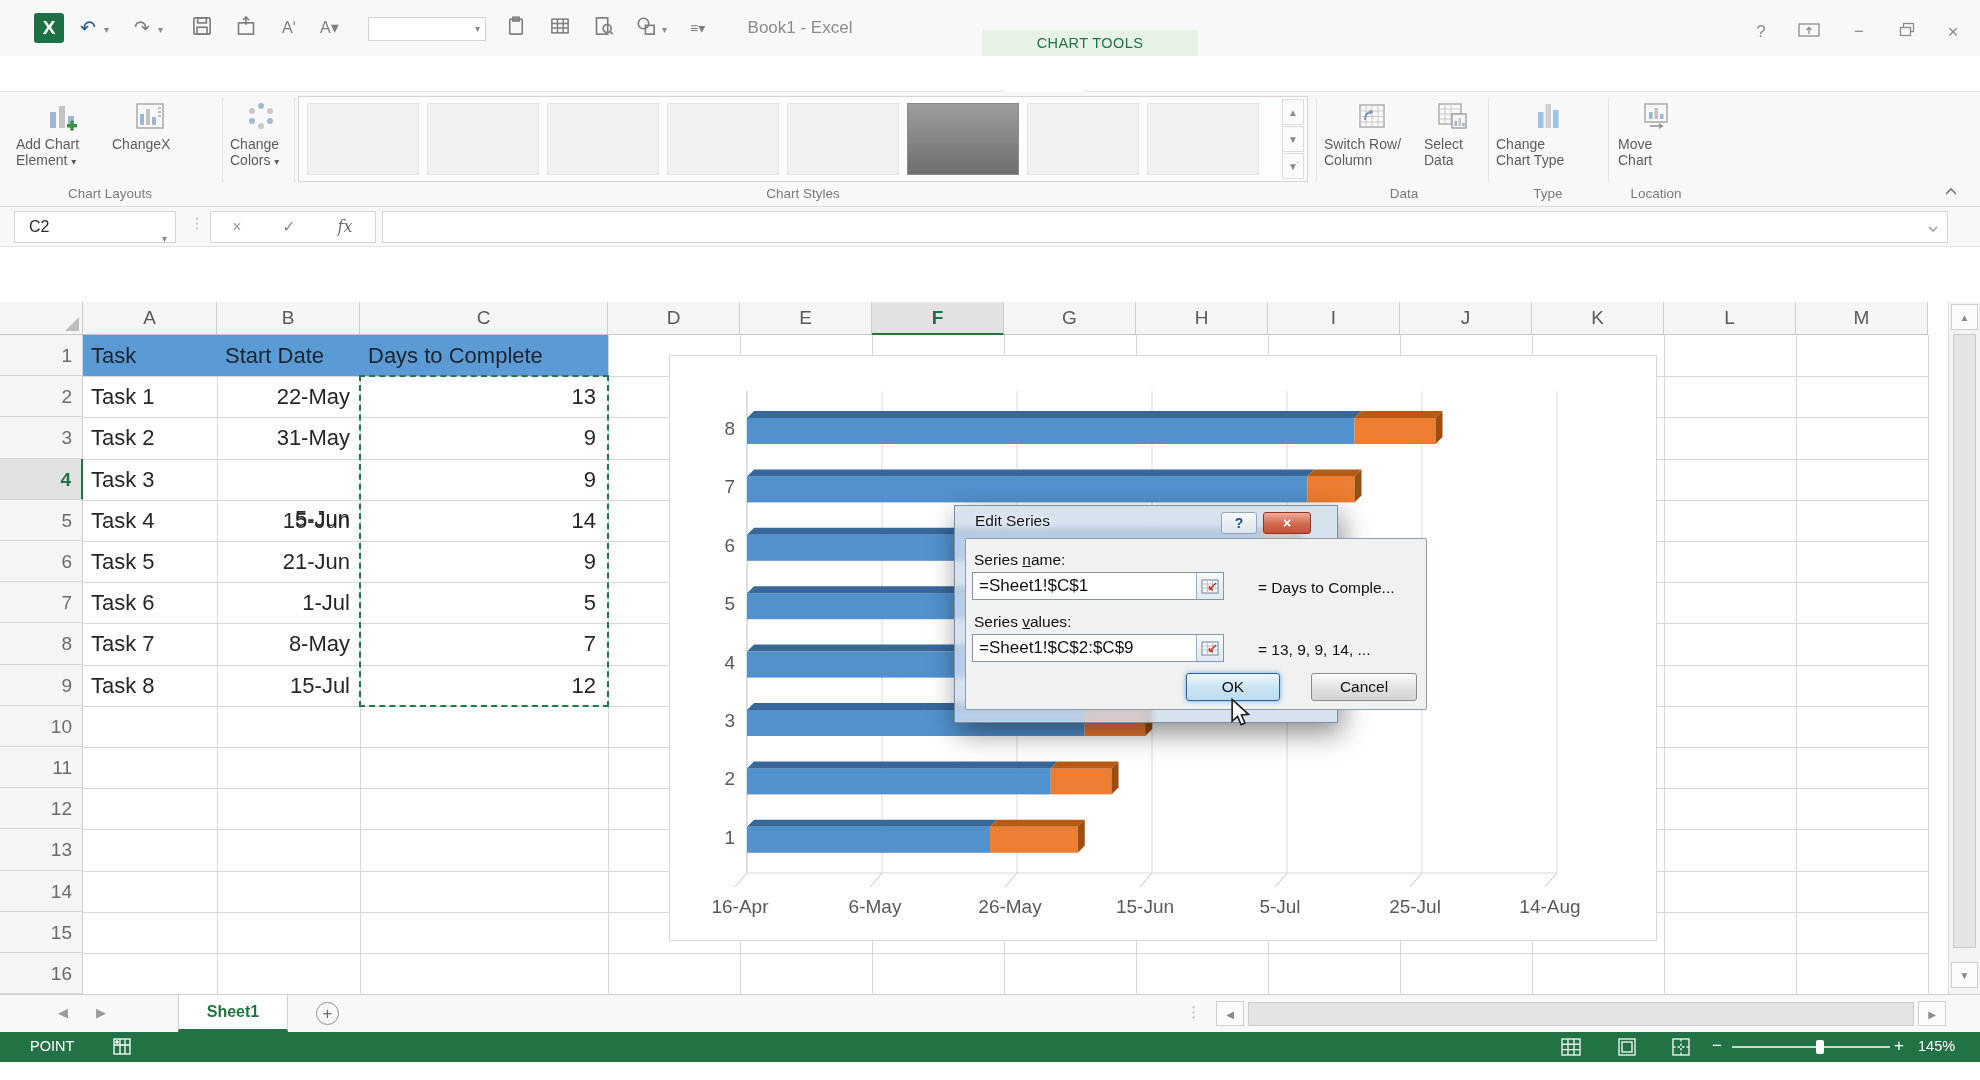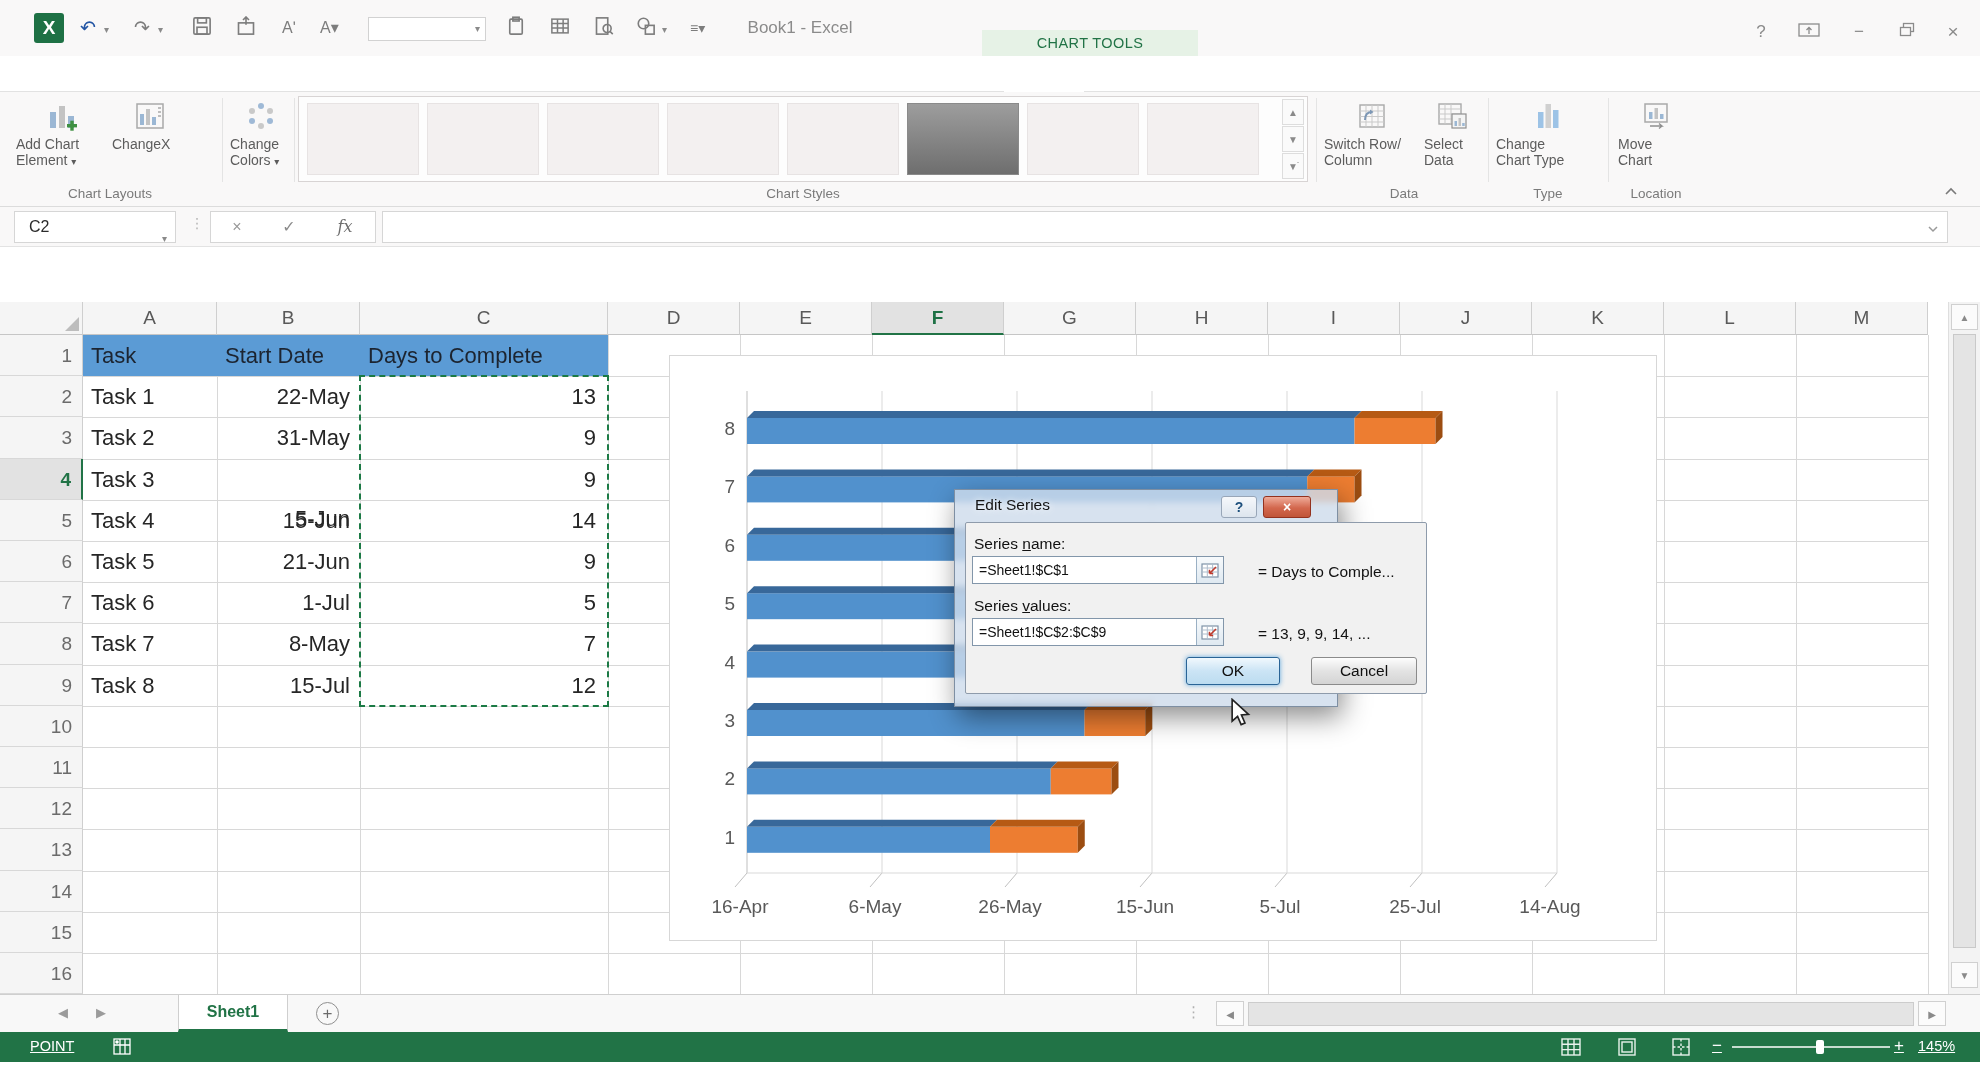--- a/index.html
+++ b/index.html
@@ -81,41 +81,41 @@
   .sheetbar { position:absolute; left:0; top:994px; width:1980px; height:38px; background:#f8f8f8; border-top:1px solid #cfcfcf; }
   .navarrow { position:absolute; top:10px; font-size:13px; color:#9b9b9b; }
   .sheettab { position:absolute; left:178px; top:0; width:110px; height:37px; background:#ffffff; border-left:1px solid #cfcfcf; border-right:1px solid #cfcfcf;
     border-bottom:3px solid #217346; color:#217346; font-weight:bold; font-size:16px; text-align:center; line-height:34px; }
   .addsheet { position:absolute; left:316px; top:7px; width:23px; height:23px; border:1px solid #8f8f8f; border-radius:50%;
     color:#6b6b6b; font-size:17px; text-align:center; line-height:21px; }
   .hthumb { position:absolute; top:7px; height:24px; background:#e4e4e4; border:1px solid #cccccc; }
 
   
   .statusbar { position:absolute; left:0; top:1032px; width:1980px; height:30px; background:#217346; color:#fff; }
-  .sb-text { position:absolute; top:6px; font-size:14.5px; color:#fff;text-decoration:underline; }
+  .sb-text { position:absolute; top:6px; font-size:14.5px; color:#fff; }
   .sb-ico { position:absolute; top:5px; }
   .zoomline { position:absolute; top:14px; height:2px; background:rgba(255,255,255,.75); }
   .zoomthumb { position:absolute; top:8px; width:8px; height:14px; background:#fff; border-radius:2px; }
 
   
-  .dialog { position:absolute; left:954px; top:489px; width:384px; height:218px; z-index:20;
+  .dialog { position:absolute; left:954px; top:505px; width:384px; height:218px; z-index:20;
     background:rgba(206,220,235,0.82); border:1px solid #7e8fa3; border-radius:0;
     box-shadow:4px 10px 26px rgba(0,0,0,0.45); backdrop-filter:blur(3px); }
   .dlg-title { position:absolute; left:0; top:0; right:0; height:32px; padding-left:20px; font-size:15.5px; color:#141414;
     line-height:30px; text-shadow:0 0 6px rgba(255,255,255,.95); }
   .dlg-help { position:absolute; right:80px; top:6px; width:36px; height:22px; background:linear-gradient(#f6f8fb,#dde5ee);
     border:1px solid #98a6b8; border-radius:3px; color:#1d4f7c; font-weight:bold; font-size:14px; text-align:center; line-height:20px; }
   .dlg-close { position:absolute; right:26px; top:6px; width:48px; height:22px;
     background:linear-gradient(#efac9a,#d3674d 55%,#c05539); border:1px solid #93321f; border-radius:3px;
     color:#fff; font-weight:bold; font-size:14px; text-align:center; line-height:20px; }
   .dlg-body { position:absolute; left:10px; top:32px; width:462px; height:172px; background:#f1f1f1; border:1px solid #8e9bab; border-radius:2px; }
   .dlg-label { position:absolute; left:8px; font-size:15.5px; color:#111; }
   .ul { text-decoration:underline; }
   .dlg-input { position:absolute; left:6px; width:252px; height:28px; background:#fff; border:1px solid #8296aa; display:flex; align-items:center; }
-  .dlg-input .txt { padding-left:6px; font-size:14px; color:#111; white-space:nowrap; overflow:hidden; flex:1; }
+  .dlg-input .txt { padding-left:6px; font-size:17px; color:#111; white-space:nowrap; overflow:hidden; flex:1; }
   .range-btn { width:27px; height:26px; border:none; border-left:1px solid #9ab0c4; background:linear-gradient(#f7fafc,#dfe9f1);
     display:flex; align-items:center; justify-content:center; }
   .dlg-preview { position:absolute; left:292px; font-size:15.5px; color:#111; white-space:nowrap; }
   .dlg-btn { position:absolute; height:28px; font-size:15.5px; color:#111; text-align:center; line-height:26px; border-radius:3px; }
   .btn-ok { left:220px; top:134px; width:94px; background:linear-gradient(#f1f8fd,#cbe4f5 50%,#bcdcf0); border:1px solid #2a6496;
     box-shadow:0 0 5px rgba(80,160,220,.9); }
   .btn-cancel { left:345px; top:134px; width:106px; background:linear-gradient(#fdfdfd,#e3e3e3 50%,#d4d4d4); border:1px solid #8b8b8b; }
 
   .cursor { position:absolute; z-index:30; }
 </style>

